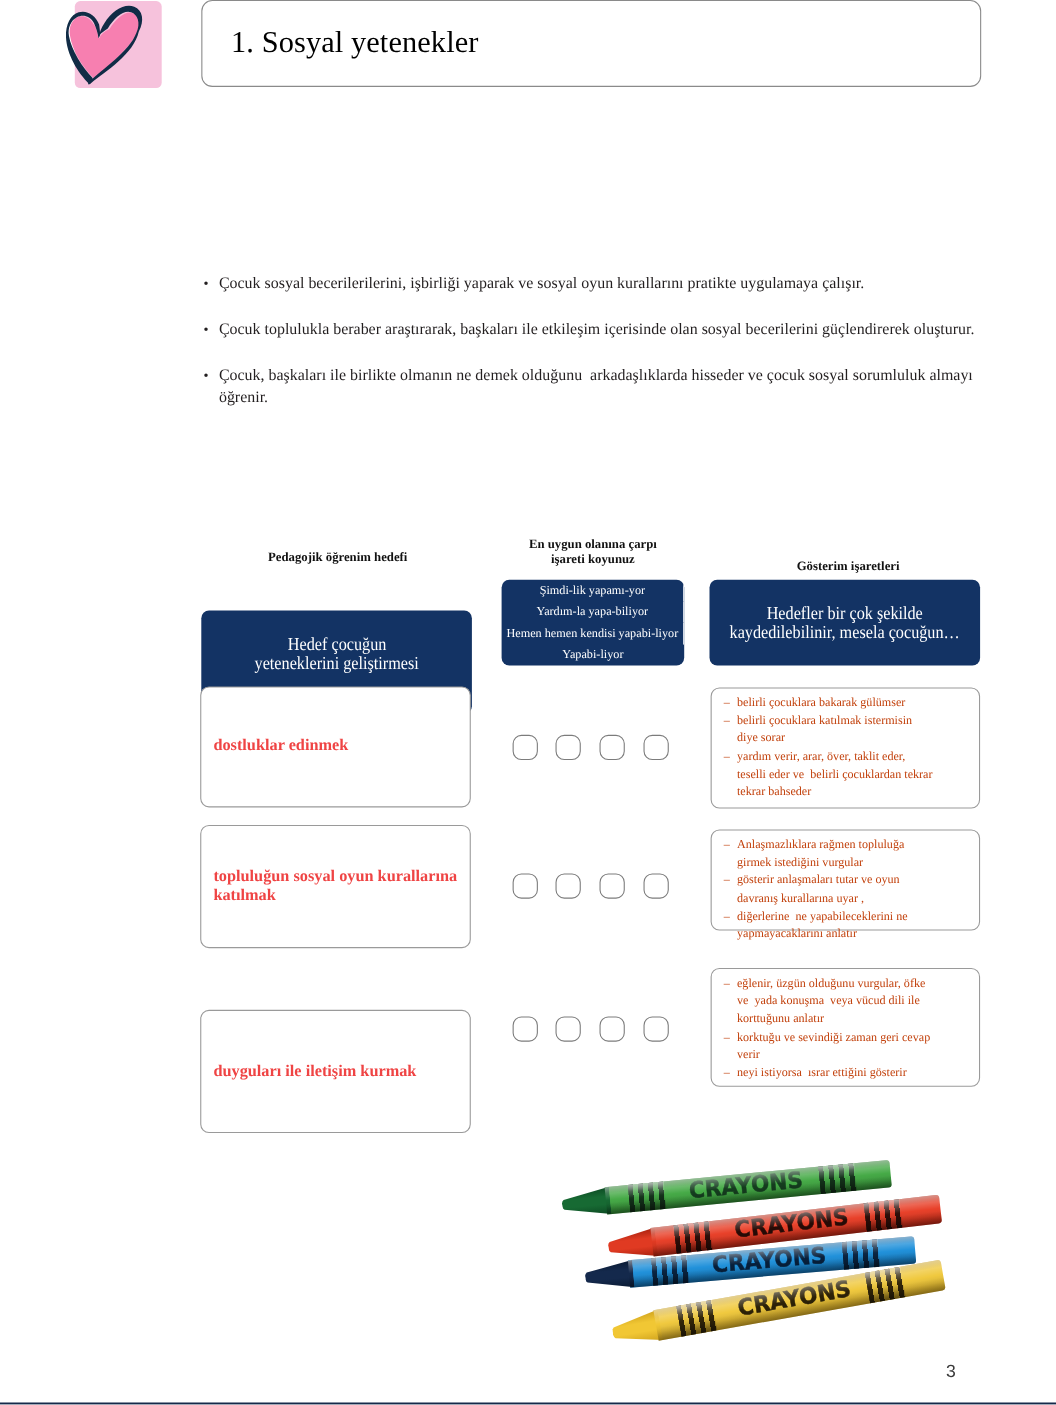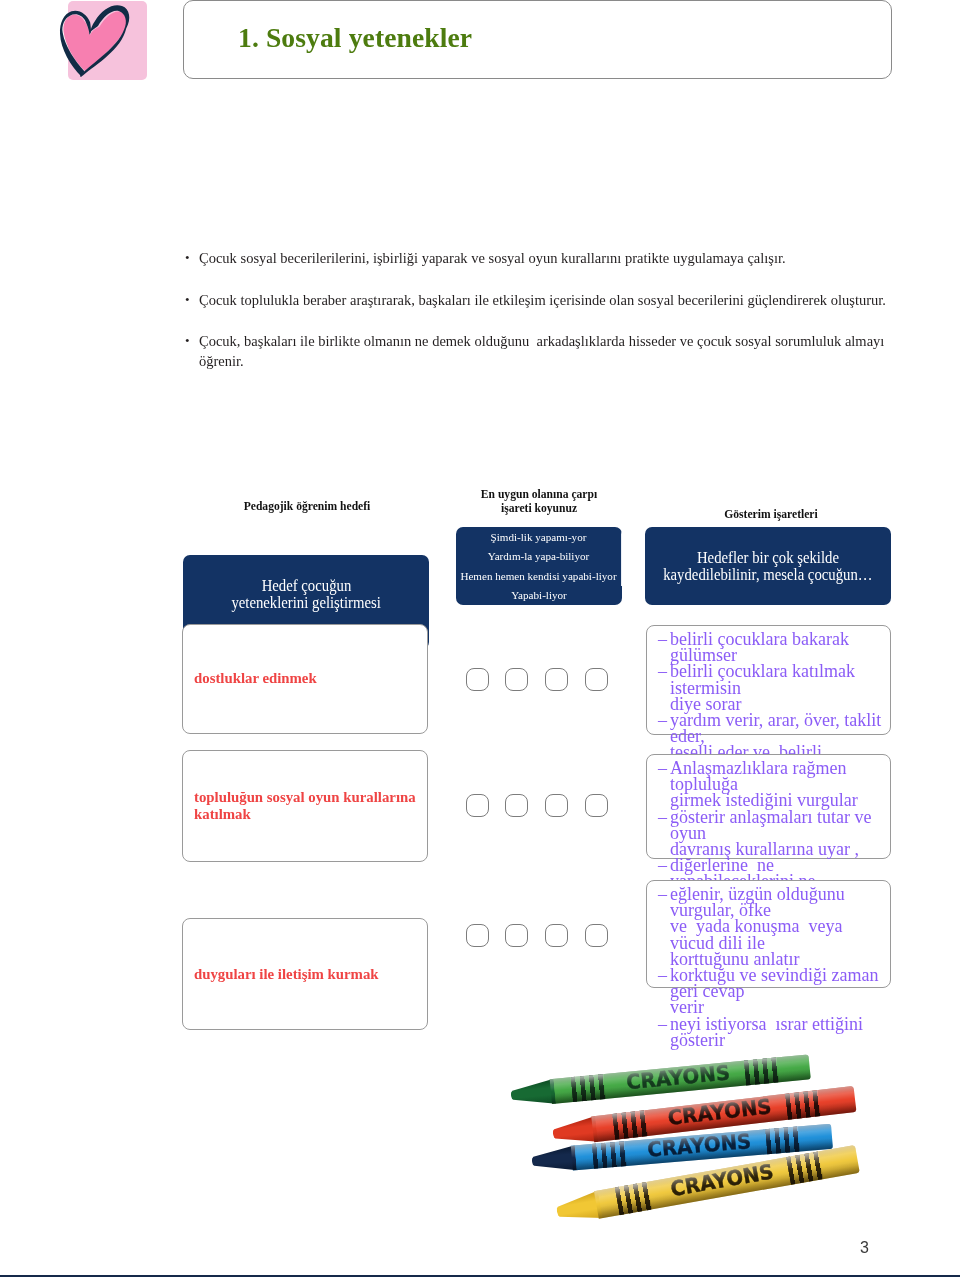--- a/index.html
+++ b/index.html
@@ -12,22 +12,22 @@
 
   
   .heart-badge{position:absolute;left:68px;top:1px;width:79px;height:79px;
       background:#f6c2dc;border-radius:5px;}
   .heart-badge svg{position:absolute;left:-8px;top:-1px;width:92px;height:82px;overflow:visible;}
   .h-fill{fill:#f77fb0;}
   .h-ink{fill:#112c46;}
 
   .title-box{position:absolute;left:183px;top:0px;width:709px;height:79px;
       border:1px solid #8a8a8a;border-radius:10px;background:#fff;box-sizing:border-box;}
-  .title-text{position:absolute;left:26px;top:21px;font-size:27.6px;font-weight:bold;
-      letter-spacing:0.1px;color:#4d7c0f;white-space:nowrap;margin-left:28px;}
+  .title-text{position:absolute;left:26px;top:21px;font-size:27.6px;font-weight:normal;
+      letter-spacing:0.1px;color:#000000;white-space:nowrap;}
 
   
   .intro{position:absolute;left:183px;top:248px;width:712px;}
   .bullet-row{position:relative;padding-left:16px;margin-bottom:21px;white-space:pre-wrap;
       font-size:14.5px;line-height:20.8px;color:#231f20;}
   .bullet-row:before{content:"\2022";position:absolute;left:2px;top:0px;font-size:13px;}
   .bullet-row.b2{margin-bottom:20px;}
 
   
   .cap{position:absolute;font-size:11.6px;font-weight:bold;color:#111;text-align:center;}
@@ -54,22 +54,22 @@
   .rate-cell:last-child{border-right:none;font-family:Liberation Serif, serif;}
 
   
   .row-goal{position:absolute;left:182px;width:246px;border:1px solid #9a9a9a;
       border-radius:8px;background:#fff;box-sizing:border-box;}
   .row-goal .t{position:absolute;left:11px;right:6px;font-size:14.8px;
       font-weight:bold;line-height:17.4px;color:#ef4444;}
   .row-evid{position:absolute;left:646px;width:245px;border:1px solid #9a9a9a;
       border-radius:8px;background:#fff;box-sizing:border-box;}
   .ev-list{position:absolute;left:11px;right:4px;top:5px;}
-  .ev-item{position:relative;padding-left:12px;font-size:18px;line-height:16.2px;
-      color:#8b5cf6;white-space:pre-wrap;}
+  .ev-item{position:relative;padding-left:12px;font-size:11px;line-height:16.2px;
+      color:#c2410c;white-space:pre-wrap;}
   .ev-item:before{content:"\2013";position:absolute;left:0;top:0;}
 
   .checks{position:absolute;display:flex;gap:16.7px;}
   .check{width:23px;height:23px;border:1px solid #7c7c7c;border-radius:8px;background:#fff;
       box-sizing:border-box;}
 
   
   .crayons{position:absolute;left:0px;top:0px;width:960px;height:1277px;pointer-events:none;}
   .crayon{position:absolute;transform-origin:0 50%;}
   .cr-body{position:absolute;left:40px;top:0;right:0;bottom:0;border-radius:0 3px 3px 0;}
@@ -193,21 +193,21 @@
       </div>
       <div class="row-goal" style="top: 750px; height: 112px;">
         <div class="t" style="top: 38px;">topluluğun sosyal oyun kurallarına katılmak</div>
       </div>
       <div class="checks" style="top: 794px; left: 465.6px;">
         <div class="check"></div>
         <div class="check"></div>
         <div class="check"></div>
         <div class="check"></div>
       </div>
-      <div class="row-evid" style="top: 754px; height: 105px;">
+      <div class="row-evid" style="top: 754px; height: 92px;">
         <div class="ev-list">
           <div class="ev-item">Anlaşmazlıklara rağmen topluluğa
 girmek istediğini vurgular</div>
           <div class="ev-item">gösterir anlaşmaları tutar ve oyun
 davranış kurallarına uyar ,</div>
           <div class="ev-item">diğerlerine  ne yapabileceklerini ne
 yapmayacaklarını anlatır</div>
         </div>
       </div>
       <div class="row-goal" style="top: 918px; height: 112px;">

